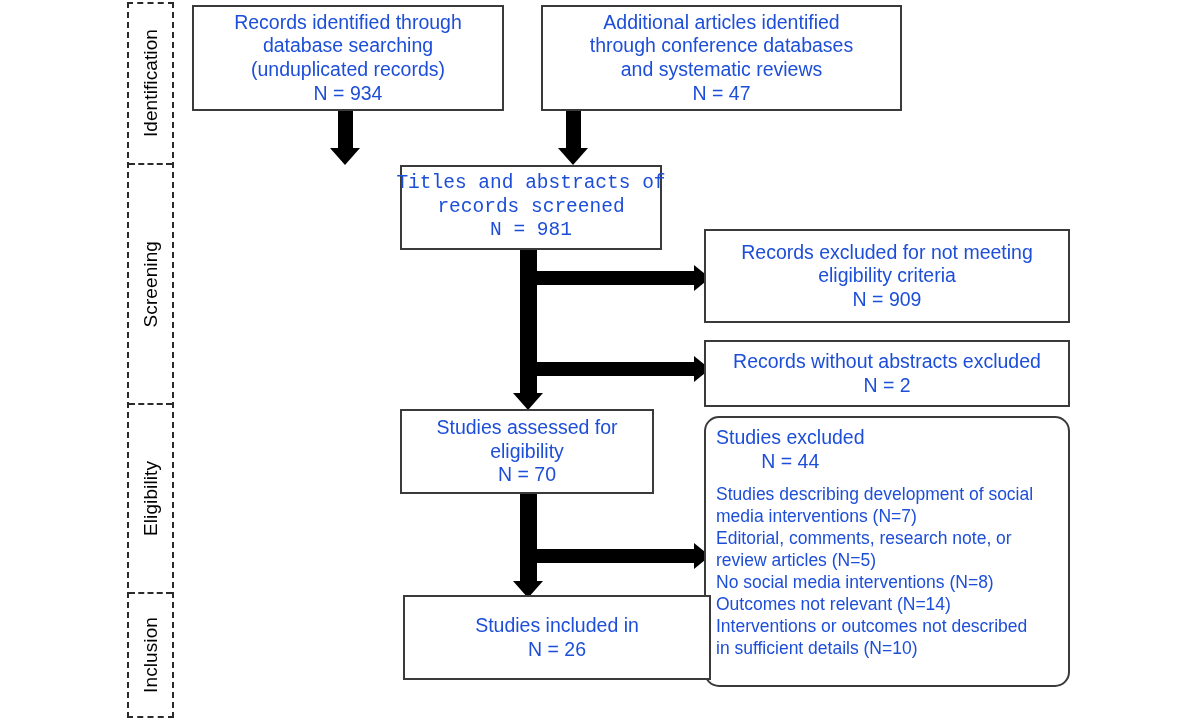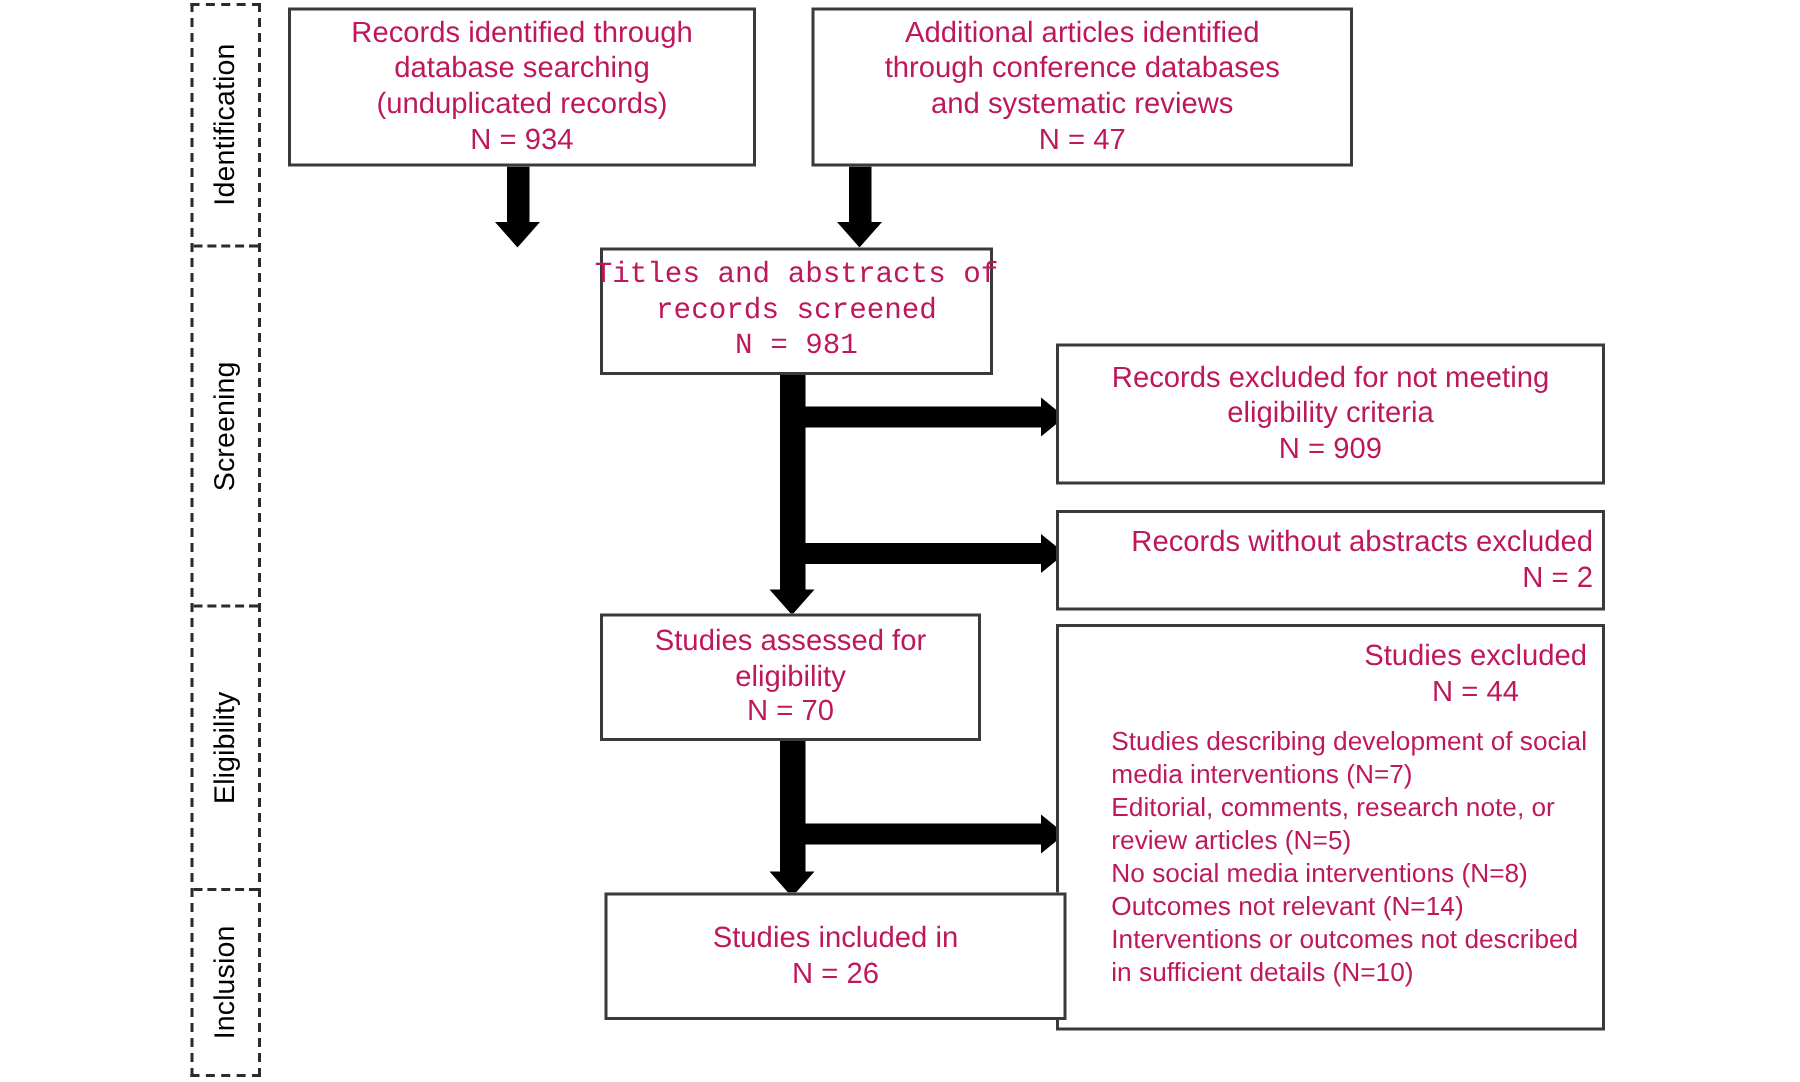--- a/index.html
+++ b/index.html
@@ -56,30 +56,31 @@
     box-sizing: border-box;
     background: #ffffff;
     border: 2px solid #3a3a3a;
     display: flex;
     flex-direction: column;
     align-items: center;
     justify-content: center;
     text-align: center;
     font-size: 19.5px;
     line-height: 1.21;
-    color: #be185d;
+    color: #1d4ed8;
     padding: 2px 6px;
   }
   .fbox .ln { display: block; white-space: nowrap; }
 
   
   .fbox.detail {
     justify-content: flex-start;
-    align-items: flex-end;
+    align-items: flex-start;
     padding: 8px 10px 6px 10px;
+    border-radius: 15px;
   }
   .detail .hdr {
     text-align: center;
     font-size: 19.5px;
     line-height: 1.21;
   }
   .detail .list {
     margin-top: 11px;
     text-align: left;
     font-size: 17.5px;
@@ -169,21 +170,21 @@
     <span class="ln">records screened</span>
     <span class="ln">N = 981</span>
   </div>
 
   <div class="fbox" style="left:704px; top:229px; width:366px; height:94px;">
     <span class="ln">Records excluded for not meeting</span>
     <span class="ln">eligibility criteria</span>
     <span class="ln">N = 909</span>
   </div>
 
-  <div class="fbox" style="left:704px; top:340px; width:366px; height:67px;align-items:flex-end;">
+  <div class="fbox" style="left:704px; top:340px; width:366px; height:67px;">
     <span class="ln">Records without abstracts excluded</span>
     <span class="ln">N = 2</span>
   </div>
 
   <div class="fbox" style="left:400px; top:409px; width:254px; height:85px;">
     <span class="ln">Studies assessed for</span>
     <span class="ln">eligibility</span>
     <span class="ln">N = 70</span>
   </div>
 

